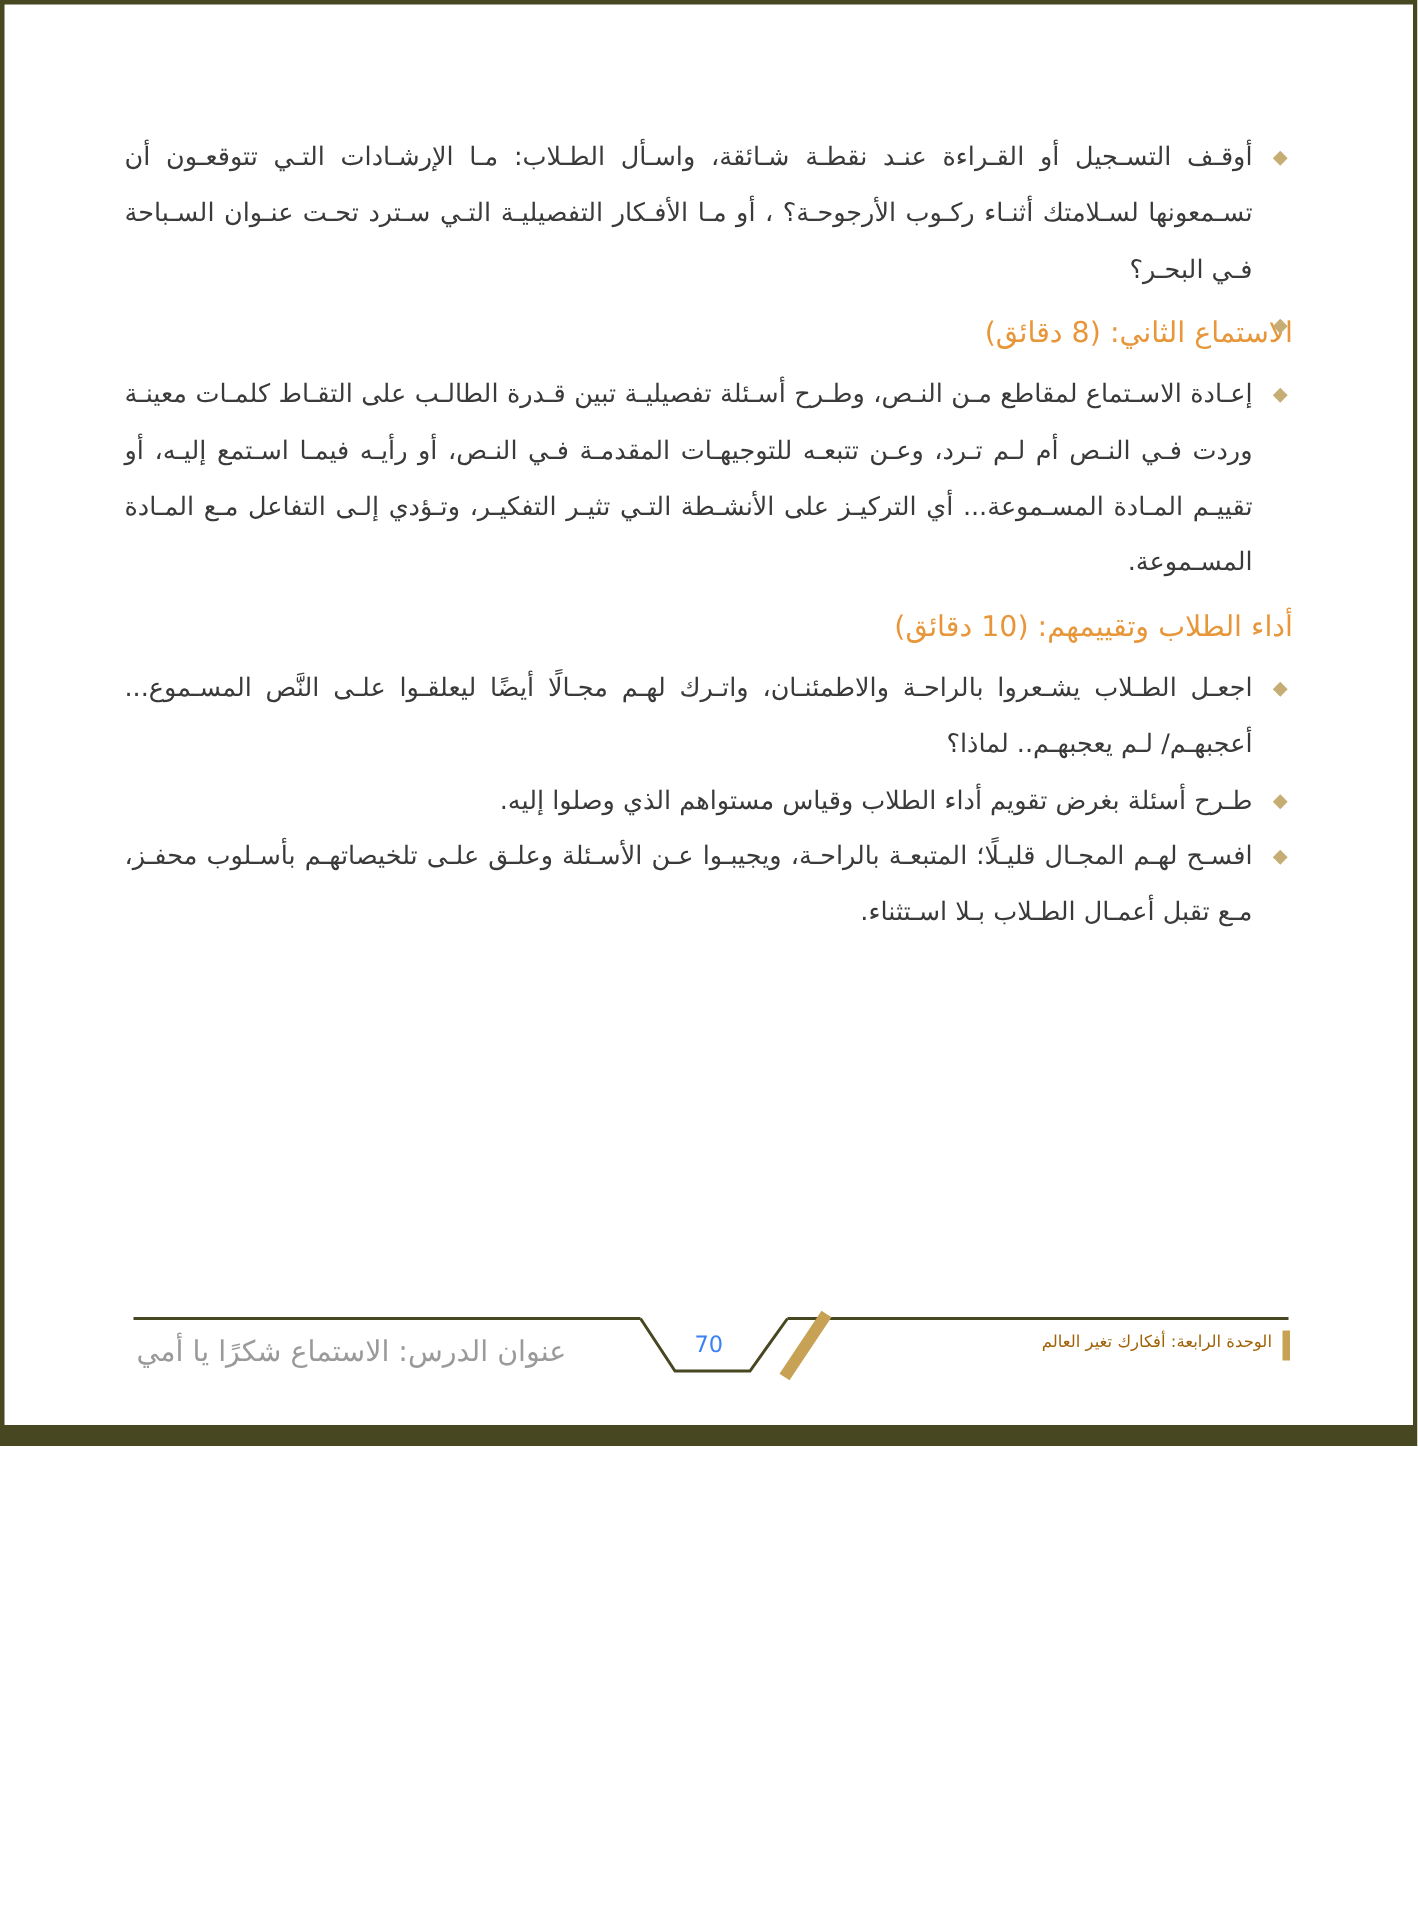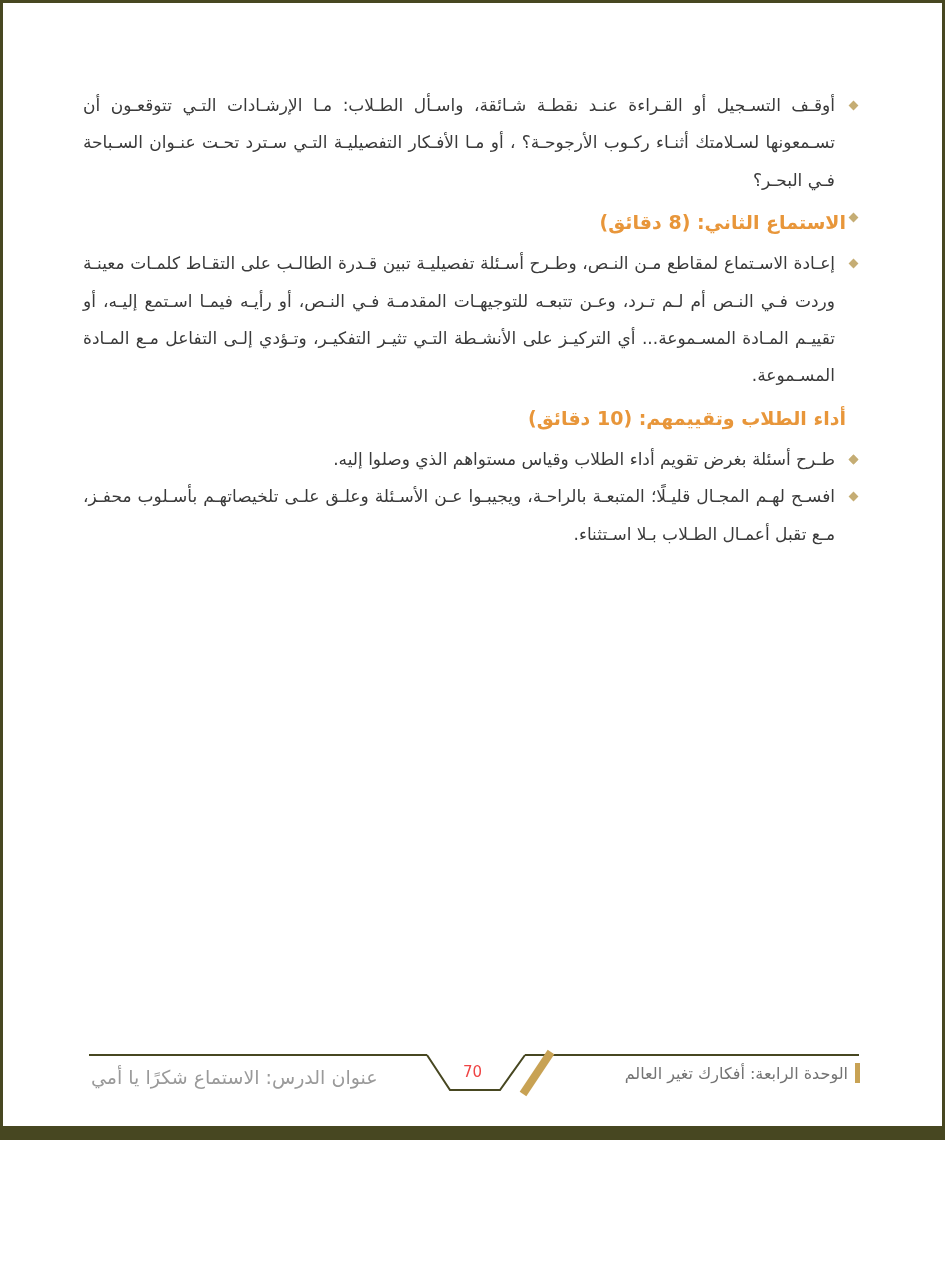--- a/index.html
+++ b/index.html
@@ -3,21 +3,21 @@
 <meta charset="utf-8">
 <style>
   html, body {
     margin: 0;
     padding: 0;
     background: #ffffff;
   }
   .page {
     position: relative;
     width: 945px;
-    height: 1140px;
+    height: 964px;
     box-sizing: border-box;
     background: #ffffff;
     border: 3px solid #474721;
     border-bottom-width: 14px;
     font-family: "DejaVu Sans", sans-serif;
     overflow: hidden;
   }
   .content {
     direction: rtl;
     text-align: justify;
@@ -41,22 +41,22 @@
     right: 5px;
     top: 15px;
     width: 7px;
     height: 7px;
     background: #c5ad74;
     transform: rotate(45deg);
   }
   .section-heading {
     color: #e8963a;
     font-size: 19px;
-    font-weight: bold;
-    margin: 4px 16px;
+    font-weight: normal;
+    margin: 4px 0;
     line-height: 2;
   }
   .page-footer {
     position: absolute;
     left: 0;
     right: 0;
     bottom: 20px;
     height: 58px;
   }
   .ornament {
@@ -65,36 +65,36 @@
     width: 100%;
     height: 100%;
     display: block;
   }
   .page-number {
     position: absolute;
     left: 50%;
     transform: translateX(-50%);
     top: 15px;
     font-size: 15px;
-    color: #ef4444;
+    color: #3b82f6;
   }
   .footer-left {
     position: absolute;
     left: 88px;
     top: 18px;
     font-size: 19px;
     color: #9a9a9a;
     direction: rtl;
   }
   .footer-right {
     position: absolute;
     right: 94px;
     top: 16px;
-    font-size: 16px;
-    color: #737373;
+    font-size: 11px;
+    color: #a16207;
     direction: rtl;
   }
   .accent-bar {
     position: absolute;
     right: 82px;
     top: 15px;
     width: 5px;
     height: 20px;
     background: #c8a254;
   }
@@ -123,20 +123,21 @@
         <span class="bullet-marker"></span>
         <span>إعـادة الاسـتماع لمقاطع مـن النـص، وطـرح أسـئلة تفصيليـة تبين قـدرة الطالـب على التقـاط كلمـات معينـة وردت فـي النـص أم لـم تـرد، وعـن تتبعـه للتوجيهـات المقدمـة فـي النـص، أو رأيـه فيمـا اسـتمع إليـه، أو تقييـم المـادة المسـموعة... أي التركيـز على الأنشـطة التـي تثيـر التفكيـر، وتـؤدي إلـى التفاعل مـع المـادة المسـموعة.</span>
       </li>
     </ul>
 
     <h2 class="section-heading">أداء الطلاب وتقييمهم: (10 دقائق)</h2>
 
     <ul class="bullet-group">
       <li class="bullet-item">
         <span class="bullet-marker"></span>
+        <span>اجعـل الطـلاب يشـعروا بالراحـة والاطمئنـان، واتـرك لهـم مجـالًا أيضًا ليعلقـوا علـى النَّص المسـموع... أعجبهـم/ لـم يعجبهـم.. لماذا؟</span>
       </li>
       <li class="bullet-item">
         <span class="bullet-marker"></span>
         <span>طـرح أسئلة بغرض تقويم أداء الطلاب وقياس مستواهم الذي وصلوا إليه.</span>
       </li>
       <li class="bullet-item">
         <span class="bullet-marker"></span>
         <span>افسـح لهـم المجـال قليـلًا؛ المتبعـة بالراحـة، ويجيبـوا عـن الأسـئلة وعلـق علـى تلخيصاتهـم بأسـلوب محفـز، مـع تقبل أعمـال الطـلاب بـلا اسـتثناء.</span>
       </li>
     </ul>

